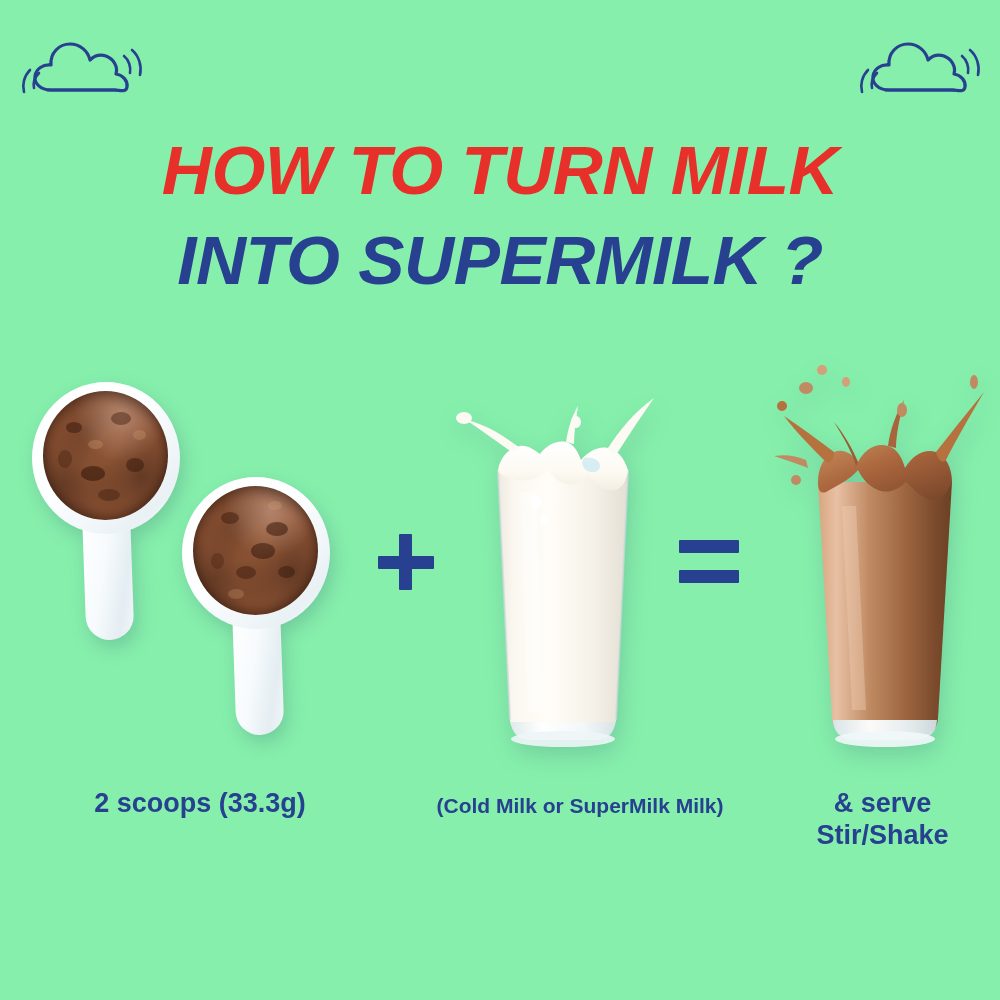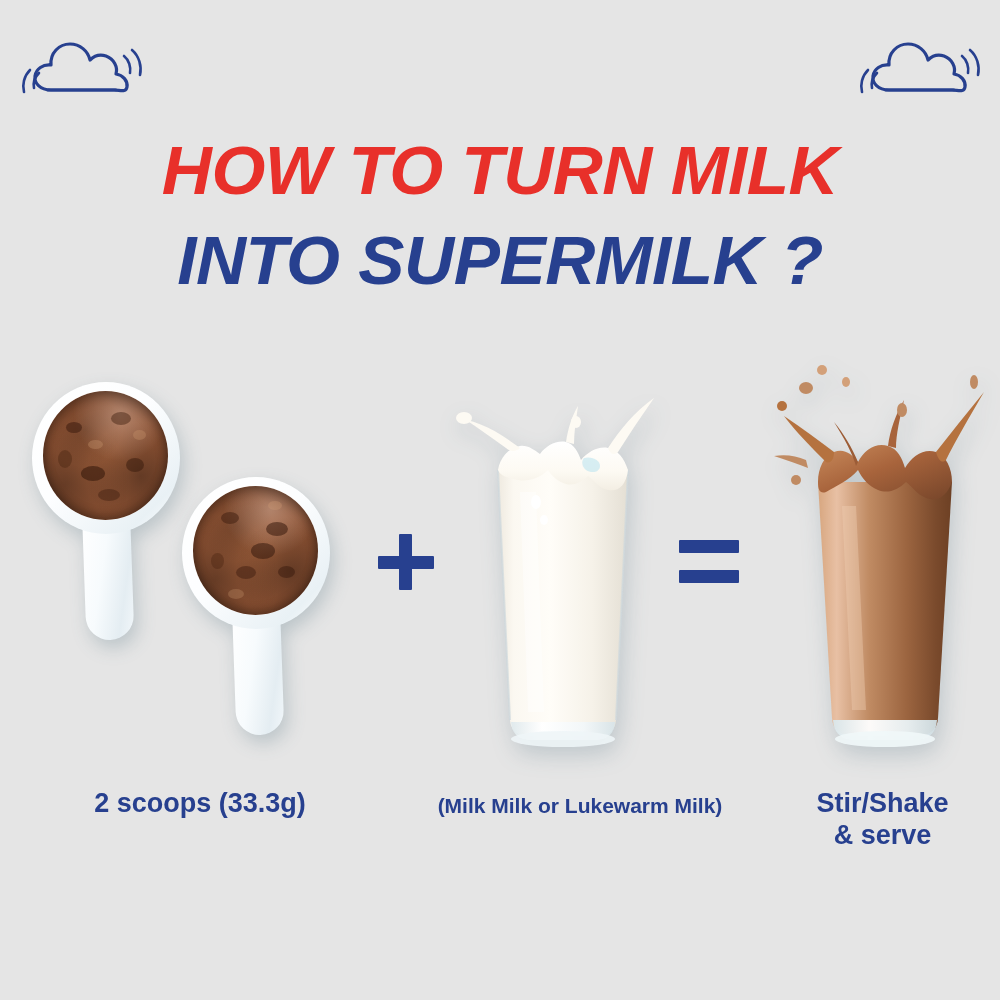--- a/index.html
+++ b/index.html
@@ -10,21 +10,21 @@
     width: 1000px;
     height: 1000px;
     background: #b7e1ef;
     font-family: "Liberation Sans", sans-serif;
     overflow: hidden;
   }
   #stage {
     position: relative;
     width: 1000px;
     height: 1000px;
-    background: #e5e5e5;
+    background: #86efac;
     overflow: hidden;
   }
 
   
   .cloud-deco {
     position: absolute;
     width: 130px;
     height: 80px;
   }
   #cloud-left  { left: 18px;  top: 26px; }
@@ -324,22 +324,22 @@
 
       <path d="M82 154 L92 358 L106 358 L96 154 Z" fill="#f0cfb4" opacity="0.40"></path>
     </svg>
   </div>
 
   <div id="caption-scoops" class="caption">
     <span class="main">2 scoops (33.3g)</span>
   </div>
 
   <div id="caption-milk" class="caption">
-    <span class="sub">(Milk Milk or Lukewarm Milk)</span>
+    <span class="sub">(Cold Milk or SuperMilk Milk)</span>
   </div>
 
   <div id="caption-serve" class="caption">
+    <span class="main">&amp; serve</span>
     <span class="main">Stir/Shake</span>
-    <span class="main">&amp; serve</span>
   </div>
 
 
 </div>
 
 </body></html>

